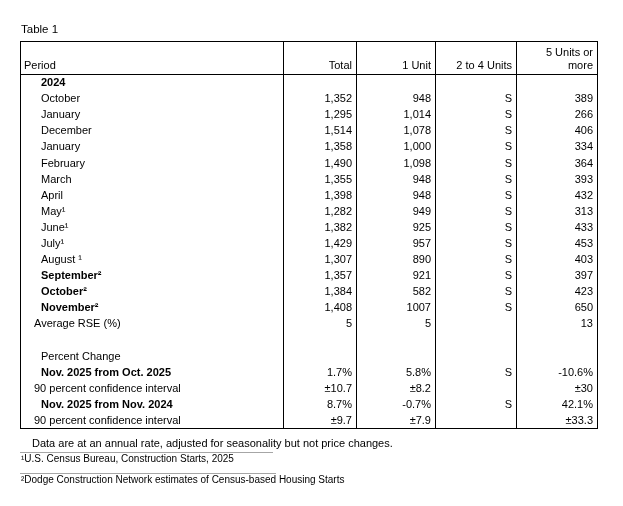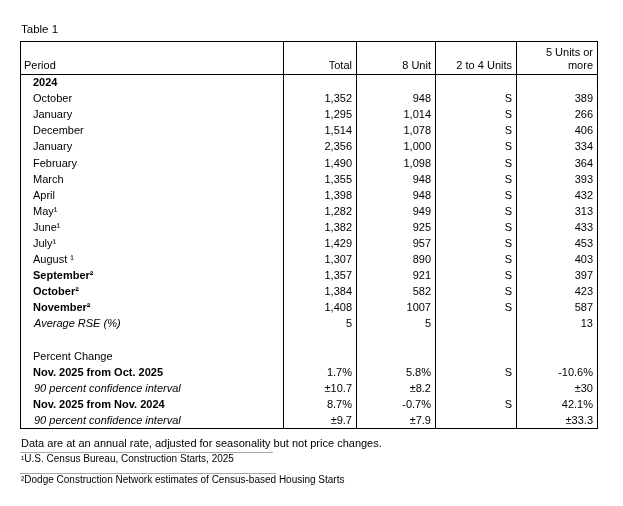--- a/index.html
+++ b/index.html
@@ -44,26 +44,26 @@
   th.wrap { white-space: pre-line; }
   tbody td {
     height: 16.1px;
     line-height: 13px;
     padding: 0 4px 0 2px;
     text-align: right;
     white-space: nowrap;
     overflow: hidden;
     vertical-align: middle;
   }
-  tbody td.c-label { text-align: left; padding-left: 12px; }
+  tbody td.c-label { text-align: left; padding-left: 20px; }
   tbody td.c-label.ind { padding-left: 13px; }
   .b { font-weight: bold; }
-  .i { font-style: italic; }
+  .i { }
   .footer { margin-top: 8px; }
-  .note { font-size: 11px; margin-left: 1px; }
+  .note { font-size: 11px; margin-left: 12px; }
   .fn-rule {
     height: 0;
     border-top: 1px solid #a6a6a6;
     width: 253px;
     margin: 3px 0 0 0;
   }
   .fn-rule.second { width: 256px; margin-top: 9px; }
   .footnote { font-size: 10px; margin: 0 0 0 1px; }
 </style>
 </head>
@@ -78,21 +78,21 @@
       <col class="w0">
         <col class="w1">
         <col class="w2">
         <col class="w3">
         <col class="w4">
     </colgroup>
     <thead>
       <tr>
         <th class="h-period">Period</th>
         <th>Total</th>
-        <th>8 Unit</th>
+        <th>1 Unit</th>
         <th>2 to 4 Units</th>
         <th class="wrap">5 Units or
 more</th>
       </tr>
     </thead>
     <tbody>
         <tr>
           <td class="c-label b">2024</td>
           <td class="c-num"></td>
           <td class="c-num"></td>
@@ -115,21 +115,21 @@
         </tr>
         <tr>
           <td class="c-label">December</td>
           <td class="c-num">1,514</td>
           <td class="c-num">1,078</td>
           <td class="c-num">S</td>
           <td class="c-num">406</td>
         </tr>
         <tr>
           <td class="c-label">January</td>
-          <td class="c-num">2,356</td>
+          <td class="c-num">1,358</td>
           <td class="c-num">1,000</td>
           <td class="c-num">S</td>
           <td class="c-num">334</td>
         </tr>
         <tr>
           <td class="c-label">February</td>
           <td class="c-num">1,490</td>
           <td class="c-num">1,098</td>
           <td class="c-num">S</td>
           <td class="c-num">364</td>
@@ -188,21 +188,21 @@
           <td class="c-num">1,384</td>
           <td class="c-num">582</td>
           <td class="c-num">S</td>
           <td class="c-num">423</td>
         </tr>
         <tr>
           <td class="c-label b">November²</td>
           <td class="c-num">1,408</td>
           <td class="c-num">1007</td>
           <td class="c-num">S</td>
-          <td class="c-num">587</td>
+          <td class="c-num">650</td>
         </tr>
         <tr>
           <td class="c-label i ind">Average RSE (%)</td>
           <td class="c-num">5</td>
           <td class="c-num">5</td>
           <td class="c-num"></td>
           <td class="c-num">13</td>
         </tr>
         <tr>
           <td class="c-label"></td>

